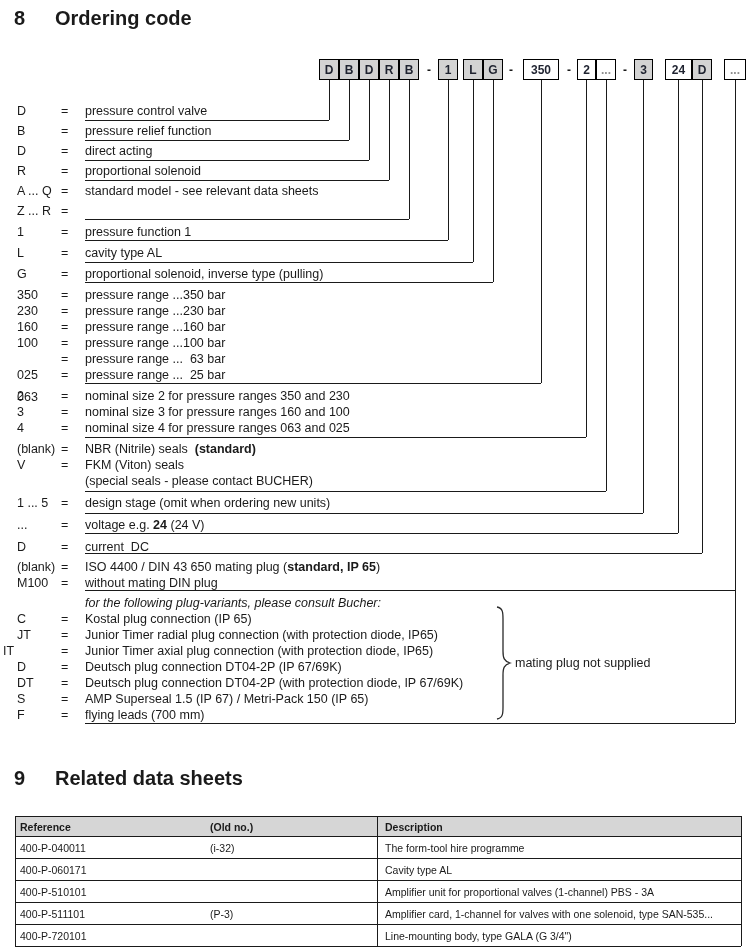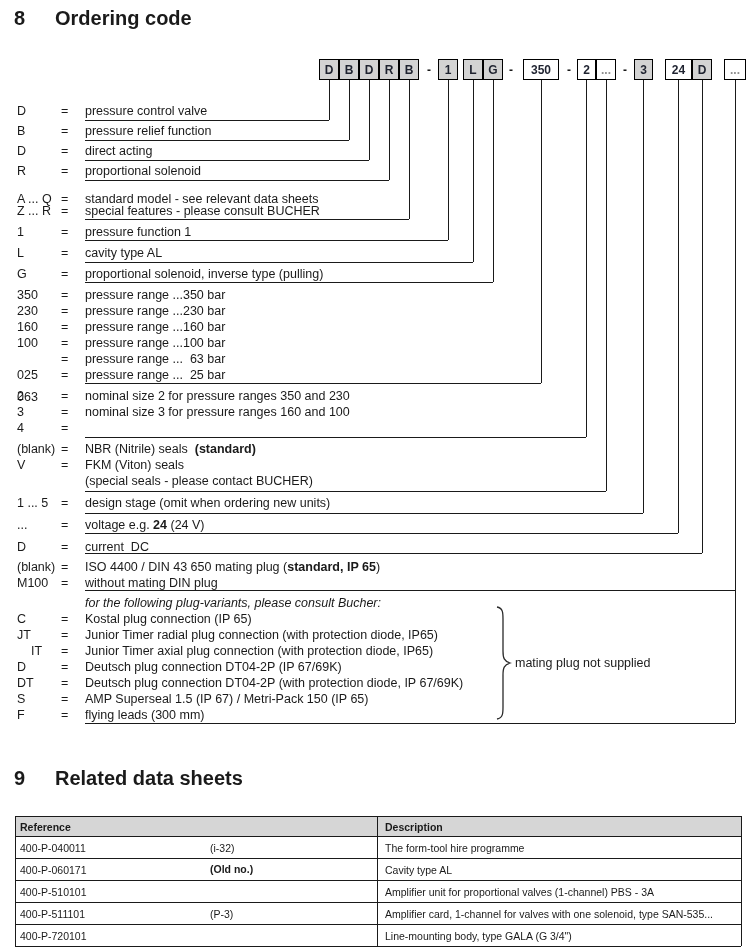--- a/index.html
+++ b/index.html
@@ -149,29 +149,28 @@
       <div class="defrow" style="top: 144px;">
         <span style="position: absolute; left: 17px;">D</span>
         <span style="position: absolute; left: 61px;">=</span>
         <span class="desc">direct acting</span>
       </div>
       <div class="defrow" style="top: 164px;">
         <span style="position: absolute; left: 17px;">R</span>
         <span style="position: absolute; left: 61px;">=</span>
         <span class="desc">proportional solenoid</span>
       </div>
-      <div class="defrow" style="top: 192px;">
+      <div class="defrow" style="top: 184px;">
         <span style="position: absolute; left: 17px;">A ... Q</span>
         <span style="position: absolute; left: 61px;">=</span>
         <span class="desc">standard model - see relevant data sheets</span>
       </div>
       <div class="defrow" style="top: 204px;">
         <span style="position: absolute; left: 17px; text-align: right;">Z ... R</span>
         <span style="position: absolute; left: 61px;">=</span>
-        <span class="desc">special features - please consult BUCHER</span>
       </div>
       <div class="defrow" style="top: 225px;">
         <span style="position: absolute; left: 17px;">1</span>
         <span style="position: absolute; left: 61px;">=</span>
         <span class="desc">pressure function 1</span>
       </div>
       <div class="defrow" style="top: 246px;">
         <span style="position: absolute; left: 17px;">L</span>
         <span style="position: absolute; left: 61px;">=</span>
         <span class="desc">cavity type AL</span>
@@ -217,20 +216,21 @@
         <span class="desc">nominal size 2 for pressure ranges 350 and 230</span>
       </div>
       <div class="defrow" style="top: 405px;">
         <span style="position: absolute; left: 17px;">3</span>
         <span style="position: absolute; left: 61px;">=</span>
         <span class="desc">nominal size 3 for pressure ranges 160 and 100</span>
       </div>
       <div class="defrow" style="top: 421px;">
         <span style="position: absolute; left: 17px;">4</span>
         <span style="position: absolute; left: 61px;">=</span>
+        <span class="desc">nominal size 4 for pressure ranges 063 and 025</span>
       </div>
       <div class="defrow" style="top: 442px;">
         <span style="position: absolute; left: 17px;">(blank)</span>
         <span style="position: absolute; left: 61px;">=</span>
         <span class="desc">NBR (Nitrile) seals  <b>(standard)</b></span>
       </div>
       <div class="defrow" style="top: 458px;">
         <span style="position: absolute; left: 17px;">V</span>
         <span style="position: absolute; left: 61px;">=</span>
         <span class="desc">FKM (Viton) seals</span>
@@ -270,21 +270,21 @@
         <span style="position: absolute; left: 17px;">C</span>
         <span style="position: absolute; left: 61px;">=</span>
         <span class="desc">Kostal plug connection (IP 65)</span>
       </div>
       <div class="defrow" style="top: 628px;">
         <span style="position: absolute; left: 17px;">JT</span>
         <span style="position: absolute; left: 61px;">=</span>
         <span class="desc">Junior Timer radial plug connection (with protection diode, IP65)</span>
       </div>
       <div class="defrow" style="top: 644px;">
-        <span style="position: absolute; left: 31px;">IT</span>
+        <span style="position: absolute; left: 3px;">IT</span>
         <span style="position: absolute; left: 61px;">=</span>
         <span class="desc">Junior Timer axial plug connection (with protection diode, IP65)</span>
       </div>
       <div class="defrow" style="top: 660px;">
         <span style="position: absolute; left: 17px;">D</span>
         <span style="position: absolute; left: 61px;">=</span>
         <span class="desc">Deutsch plug connection DT04-2P (IP 67/69K)</span>
       </div>
       <div class="defrow" style="top: 676px;">
         <span style="position: absolute; left: 17px;">DT</span>
@@ -292,38 +292,38 @@
         <span class="desc">Deutsch plug connection DT04-2P (with protection diode, IP 67/69K)</span>
       </div>
       <div class="defrow" style="top: 692px;">
         <span style="position: absolute; left: 17px;">S</span>
         <span style="position: absolute; left: 61px;">=</span>
         <span class="desc">AMP Superseal 1.5 (IP 67) / Metri-Pack 150 (IP 65)</span>
       </div>
       <div class="defrow" style="top: 708px;">
         <span style="position: absolute; left: 17px;">F</span>
         <span style="position: absolute; left: 61px;">=</span>
-        <span class="desc">flying leads (300 mm)</span>
+        <span class="desc">flying leads (700 mm)</span>
       </div>
     </div>
 
   <svg id="brace" width="16" height="114" viewBox="0 0 16 114">
     <path d="M1,1 C7,2 7,7 7,13 L7,45 C7,52 8,55 14,57 C8,59 7,62 7,69 L7,101 C7,107 7,112 1,113" fill="none" stroke="#2a2a2a" stroke-width="1.3"></path>
   </svg>
   <span id="brace-label">mating plug not supplied</span>
 
   <div class="heading" style="top:767px;">
     <span class="num">9</span>
     <span class="ttl">Related data sheets</span>
   </div>
 
   <div id="datasheet-table">
       <div class="th-bg" style="left: 15px; top: 816px; width: 726px; height: 20px;"></div>
       <div class="tcell th" style="left: 20px; top: 821px;">Reference</div>
-      <div class="tcell th" style="left: 210px; top: 863px;">(Old no.)</div>
+      <div class="tcell th" style="left: 210px; top: 821px;">(Old no.)</div>
       <div class="tcell th" style="left: 385px; top: 821px;">Description</div>
       <div class="tcell" style="left: 20px; top: 842px;">400-P-040011</div>
       <div class="tcell" style="left: 210px; top: 842px;">(i-32)</div>
       <div class="tcell" style="left: 385px; top: 842px;">The form-tool hire programme</div>
       <div class="tcell" style="left: 20px; top: 864px;">400-P-060171</div>
       <div class="tcell" style="left: 385px; top: 864px;">Cavity type AL</div>
       <div class="tcell" style="left: 20px; top: 886px;">400-P-510101</div>
       <div class="tcell" style="left: 385px; top: 886px;">Amplifier unit for proportional valves (1-channel) PBS - 3A</div>
       <div class="tcell" style="left: 20px; top: 908px;">400-P-511101</div>
       <div class="tcell" style="left: 210px; top: 908px;">(P-3)</div>

